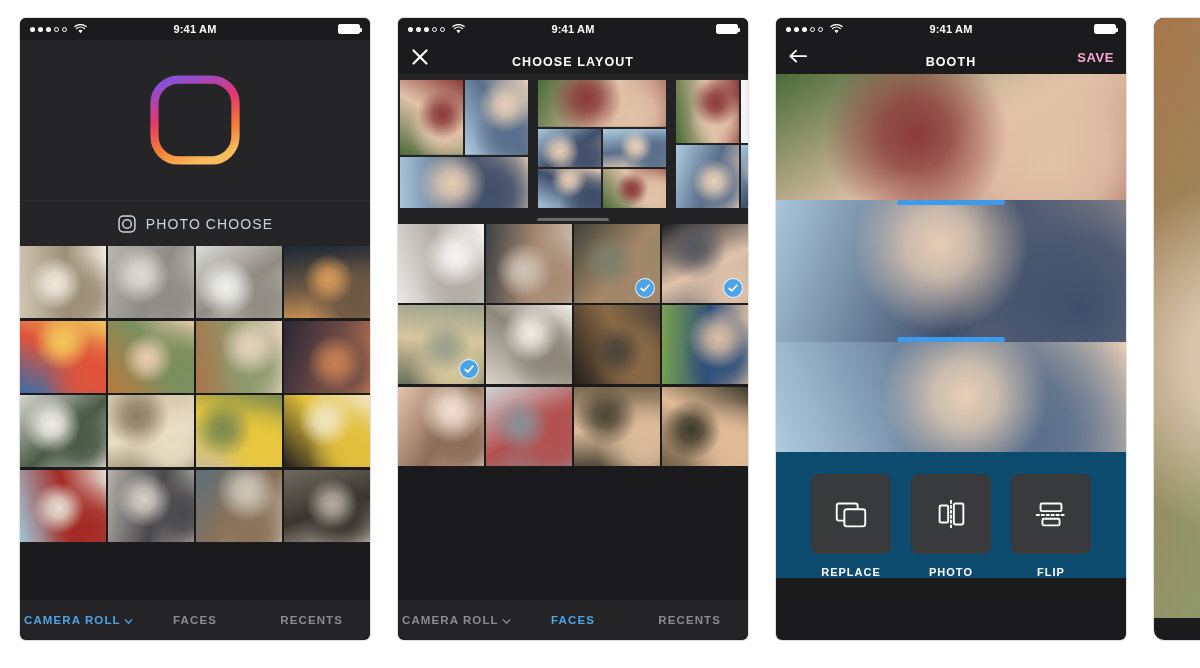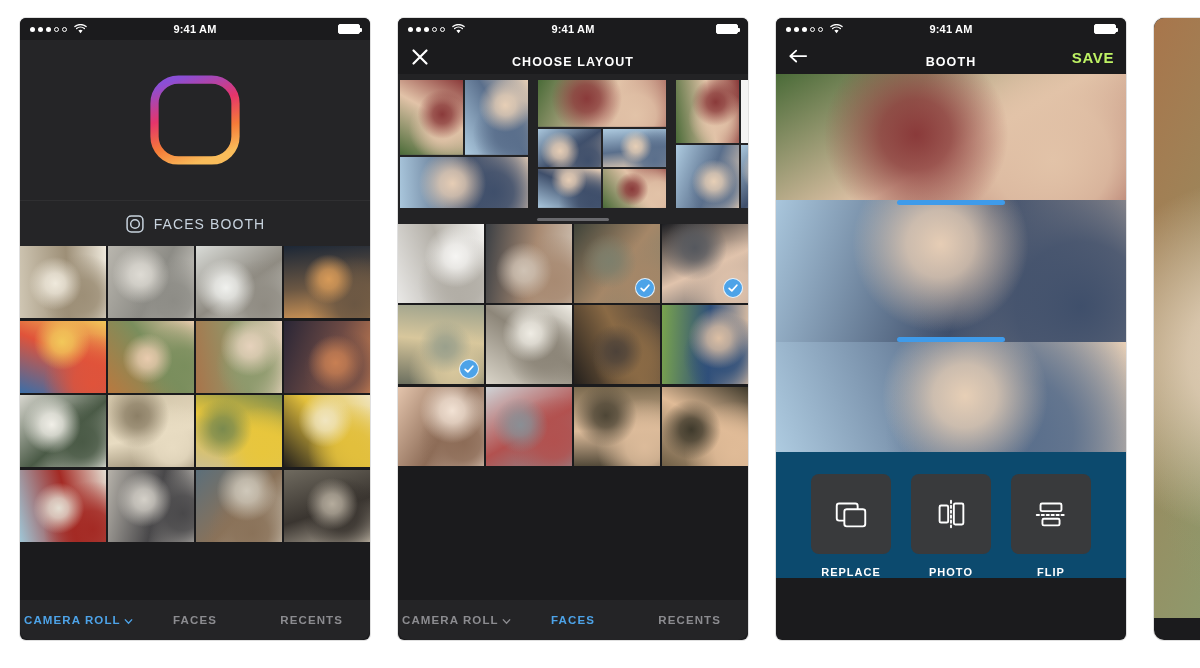--- a/index.html
+++ b/index.html
@@ -70,21 +70,21 @@
     padding: 0 12px;
     position: relative;
     z-index: 5;
   }
   .nav-title {
     position: absolute; left: 0; right: 0; text-align: center;
     color: #ffffff; font-size: 12.5px; font-weight: bold; letter-spacing: 1.1px; margin-top: 9px;
   }
   .nav-action {
     position: relative; z-index: 2;
-    color: #bef264; font-size: 15px; font-weight: bold; letter-spacing: .6px;
+    color: #f9a8d4; font-size: 13px; font-weight: bold; letter-spacing: .6px;
   }
   .nav-action.right { margin-left: auto; }
   .nav-icon { position: relative; z-index: 2; width: 20px; height: 20px; display:block; }
 
   
   .hero {
     height: 160px; background: #252527;
     display: flex; align-items: center; justify-content: center;
   }
   .logo { width: 92px; height: 92px; display: block; }
@@ -234,21 +234,21 @@
       </svg>
     </div>
 
     <div class="photobooth">
       <span class="pb-icon">
         <svg viewBox="0 0 24 24">
             <rect x="2.5" y="2.5" width="19" height="19" rx="5" fill="none" stroke="#c8d3de" stroke-width="1.8"></rect>
             <circle cx="12" cy="12" r="5.2" fill="none" stroke="#c8d3de" stroke-width="1.8"></circle>
           </svg>
       </span>
-      <span class="pb-label">FACES BOOTH</span>
+      <span class="pb-label">PHOTO CHOOSE</span>
     </div>
 
     <div class="grid4" id="grid-gallery" style="height: 296px;">
         <div class="cell" style="height: 72px;">
           <div class="ph" style="background-image: radial-gradient(circle at 41% 52%, rgb(239, 233, 220) 0%, rgba(239, 233, 220, 0.8) 16%, transparent 42%), radial-gradient(circle at 73% 69%, rgb(157, 143, 119) 0%, rgba(157, 143, 119, 0.867) 20%, transparent 52%), linear-gradient(87deg, rgb(207, 198, 179) 0%, rgb(157, 143, 119) 55%, rgb(239, 233, 220) 100%);"></div>
         </div>
         <div class="cell" style="height: 72px;">
           <div class="ph" style="background-image: radial-gradient(circle at 38% 40%, rgb(222, 219, 212) 0%, rgba(222, 219, 212, 0.8) 16%, transparent 42%), radial-gradient(circle at 76% 76%, rgb(141, 140, 134) 0%, rgba(141, 140, 134, 0.867) 20%, transparent 52%), linear-gradient(116deg, rgb(185, 182, 174) 0%, rgb(141, 140, 134) 55%, rgb(222, 219, 212) 100%);"></div>
         </div>
         <div class="cell" style="height: 72px;">

